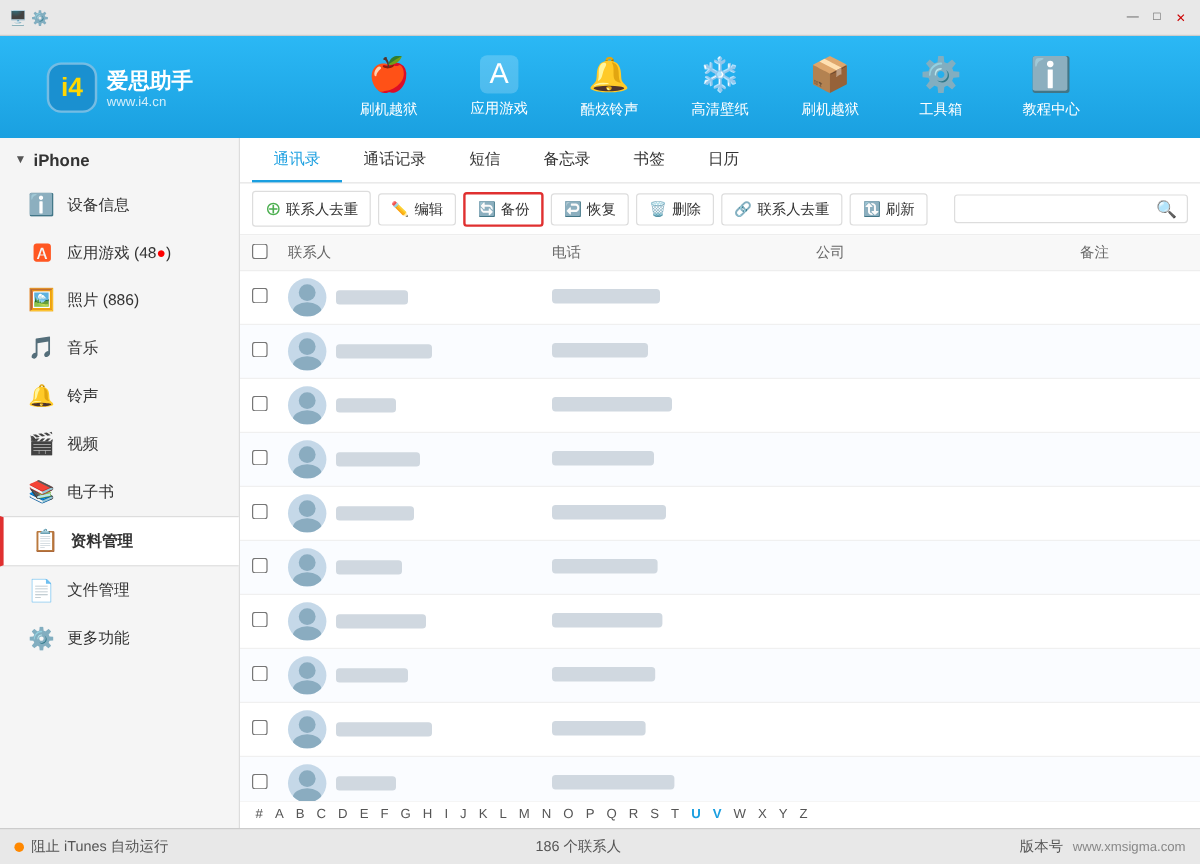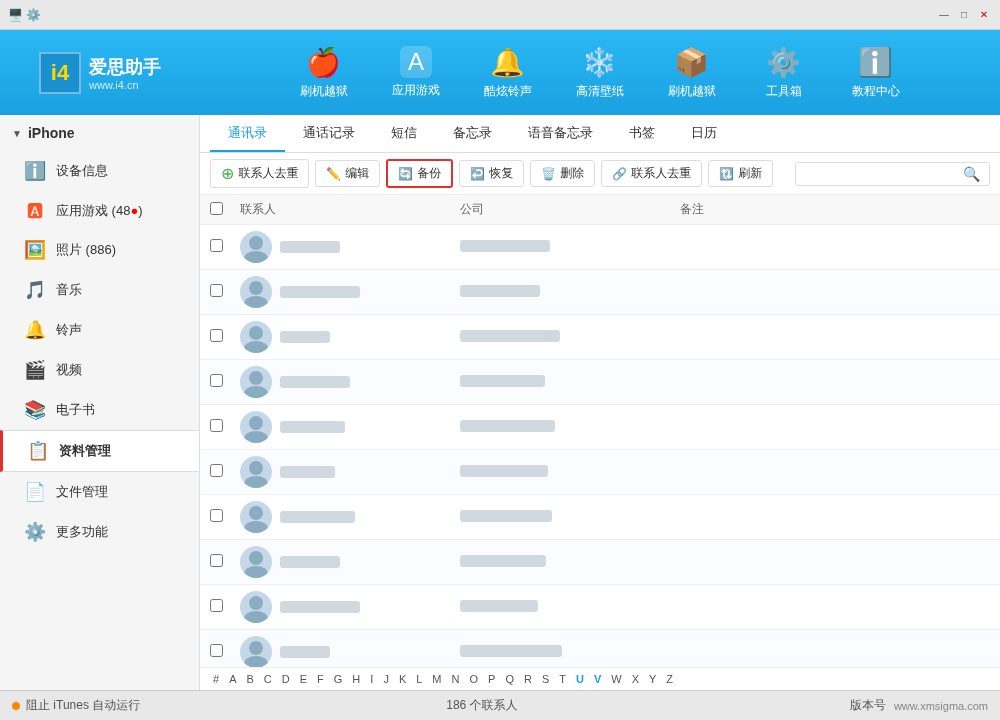--- a/index.html
+++ b/index.html
@@ -34,21 +34,21 @@
       width: 200px;
       display: flex; flex-direction: column; align-items: center; justify-content: center;
       flex-shrink: 0;
     }
     .logo-box {
       display: flex; align-items: center; gap: 8px;
     }
     .logo-icon {
       width: 42px; height: 42px;
       background: #1a90d0;
-      border-radius: 0;
+      border-radius: 12px;
       display: flex; align-items: center; justify-content: center;
       font-size: 22px; font-weight: bold; color: #ffd700;
       border: 2px solid rgba(255,255,255,0.4);
     }
     .logo-text {
       color: white;
       font-size: 18px; font-weight: bold;
     }
     .logo-sub {
       color: rgba(255,255,255,0.8);
@@ -362,21 +362,20 @@
 
   </div>
 
   <div class="content-area">
 
     <div class="tab-bar">
       <div class="tab-item active">通讯录</div>
       <div class="tab-item">通话记录</div>
       <div class="tab-item">短信</div>
       <div class="tab-item">备忘录</div>
-      <div class="tab-item">语音备忘录</div>
       <div class="tab-item">书签</div>
       <div class="tab-item">日历</div>
     </div>
 
     <div class="action-bar">
       <button class="action-btn">
         <span style="color:#4CAF50;font-size:16px;">⊕</span>
         <span>联系人去重</span>
       </button>
       <button class="action-btn">
@@ -407,20 +406,21 @@
         <input class="search-input" type="text" placeholder="" style="">
         <span class="search-icon">🔍</span>
       </div>
     </div>
 
     <div class="table-header">
       <div class="col-check">
         <input type="checkbox" style="">
       </div>
       <div class="col-contact">联系人</div>
+      <div class="col-phone">电话</div>
       <div class="col-company">公司</div>
       <div class="col-note">备注</div>
     </div>
 
     <div class="table-body" id="table-body">
     <div class="table-row">
       <div class="col-check">
         <input type="checkbox" style="">
       </div>
       <div class="col-contact" style="display:flex;align-items:center;gap:8px;">

